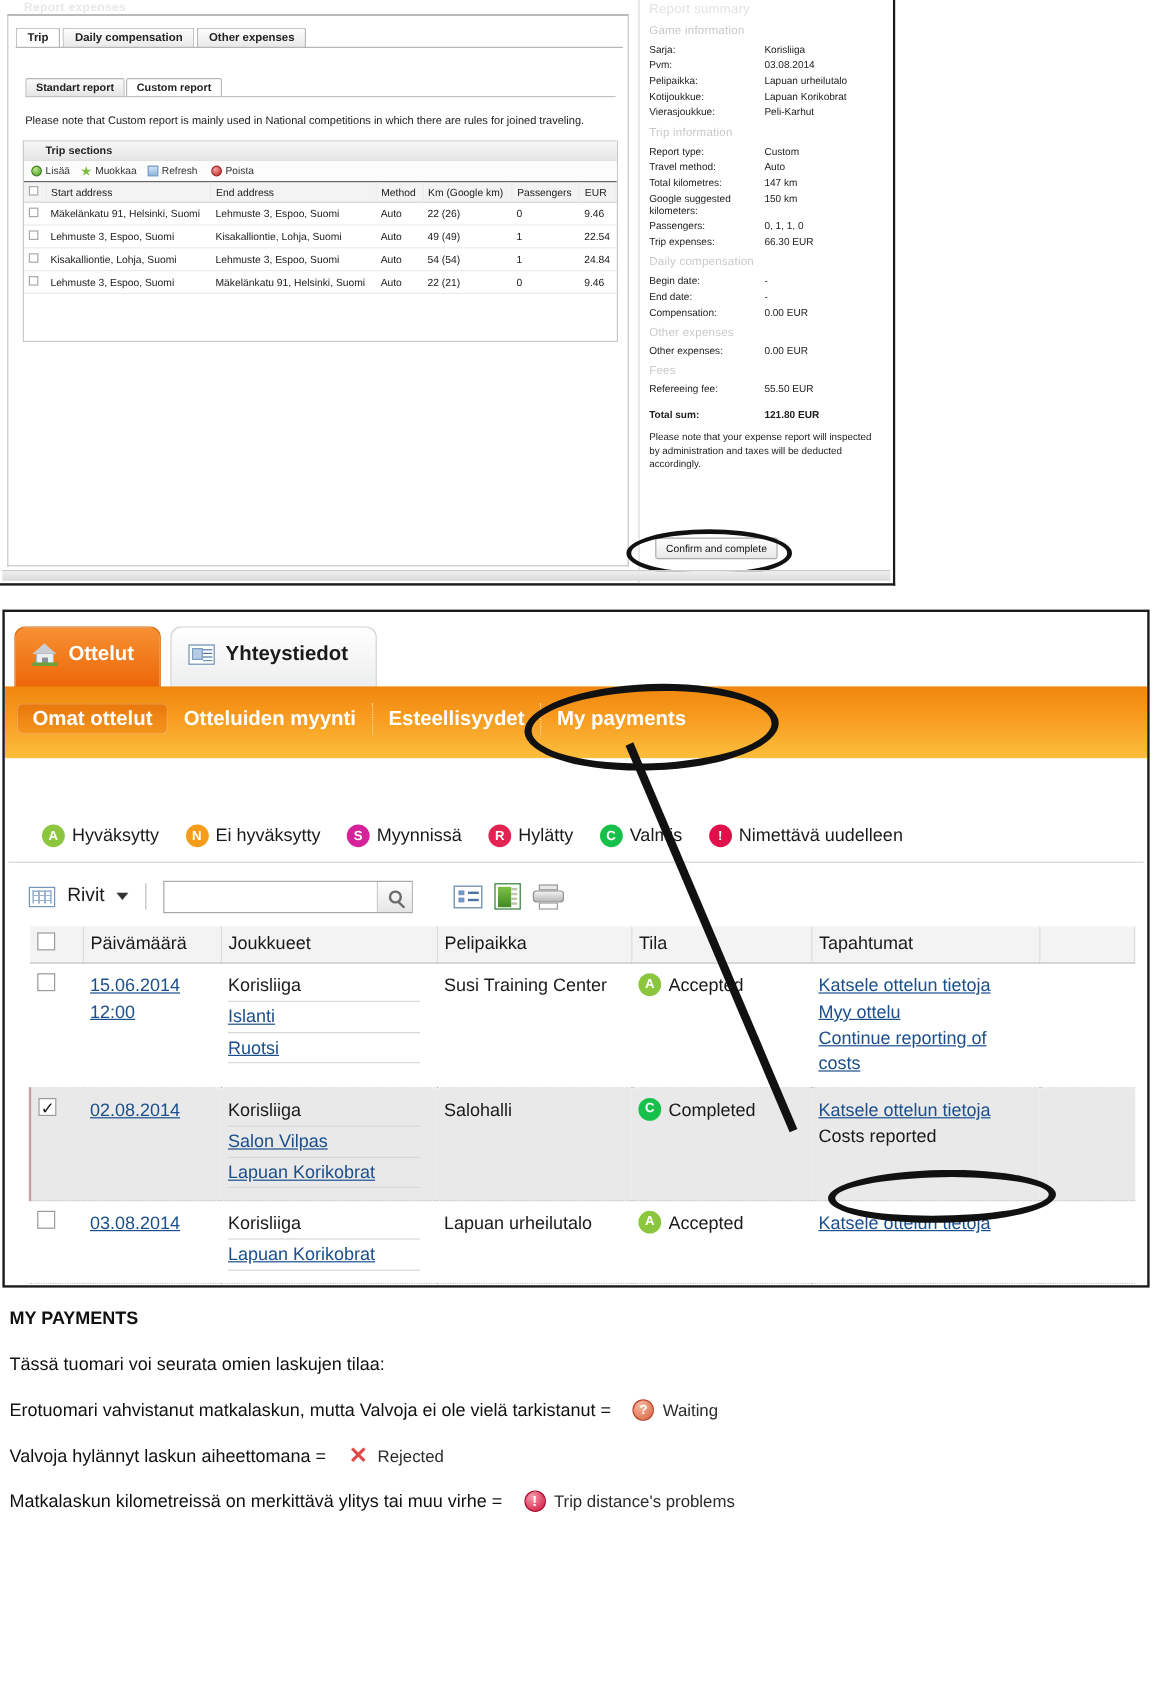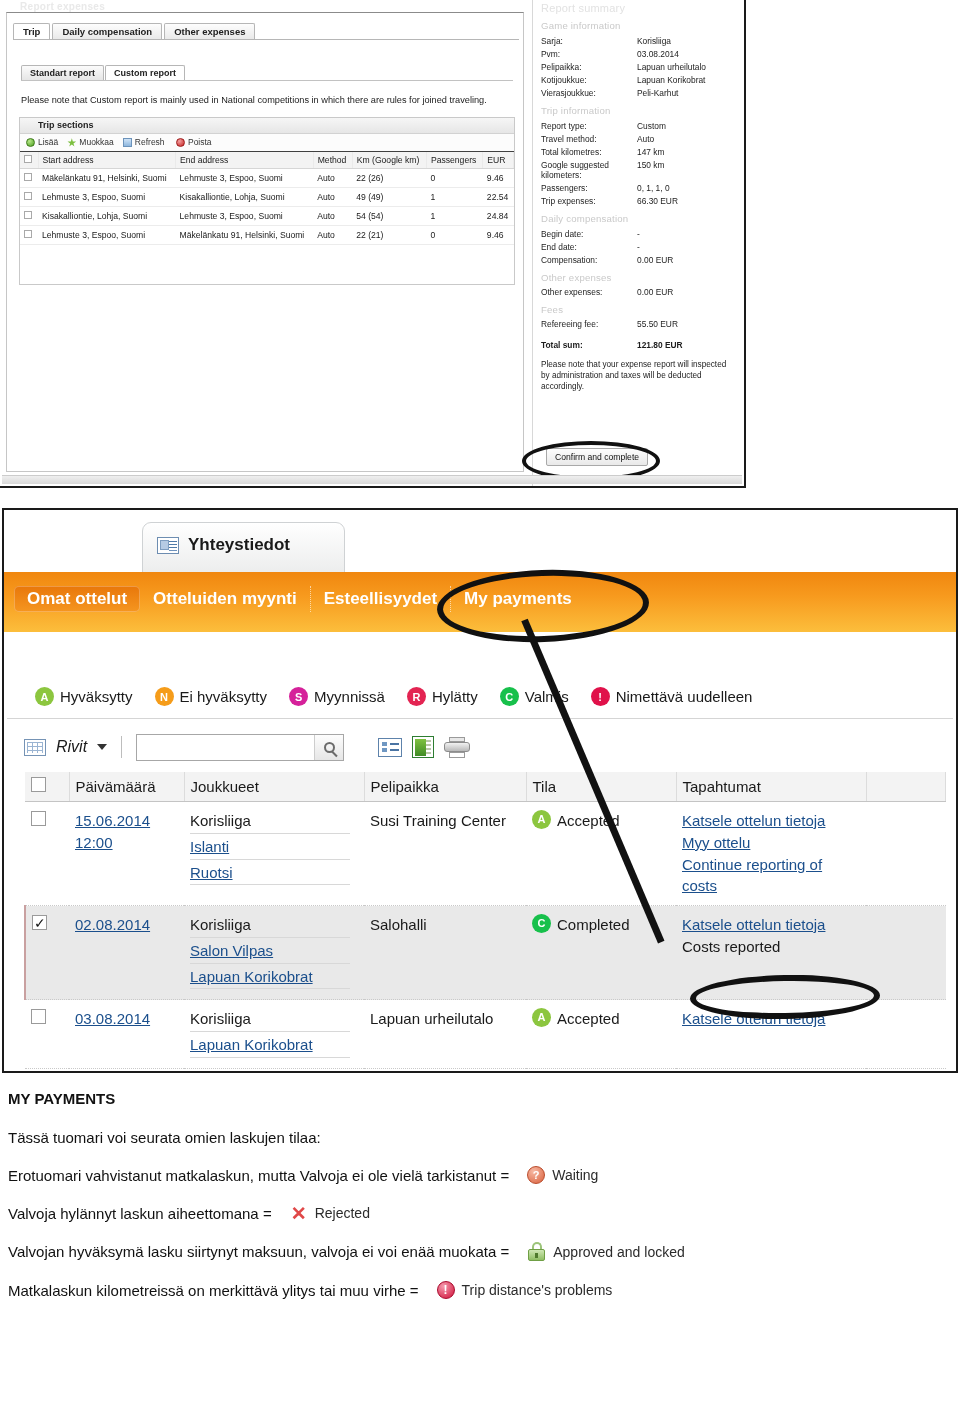--- a/index.html
+++ b/index.html
@@ -124,21 +124,21 @@
     position: absolute; top: 12px; height: 52px; border-radius: 9px 9px 0 0;
     display: flex; align-items: center; gap: 9px; padding: 0 16px 6px 14px;
   }
   .maintab.t1 {
     left: 8px; width: 122px;
     background: linear-gradient(#f79133,#ec6608);
     border: 1px solid #dd6a10;
   }
   .maintab.t1 .lbl { color: #fff; font-size: 17px; font-weight: bold; }
   .maintab.t2 {
-    left: 138px; width: 203px;
+    left: 138px; width: 172px;
     background: linear-gradient(#ffffff,#eceded);
     border: 1px solid #cfd2d4;
   }
   .maintab.t2 .lbl { color: #1a1a1a; font-size: 17px; font-weight: bold; }
   .home-ic { width: 21px; height: 19px; position: relative; flex: 0 0 21px; }
   .home-ic .roof {
     position: absolute; left: 0; top: 0; width: 0; height: 0;
     border-left: 10.5px solid transparent; border-right: 10.5px solid transparent;
     border-bottom: 9px solid #c9cdd2;
   }
@@ -193,21 +193,21 @@
   }
   .grid-ic {
     width: 22px; height: 17px; background: #fff; border: 1px solid #7593b5; position: relative; flex: 0 0 22px;
   }
   .grid-ic::before {
     content: ""; position: absolute; left: 2px; top: 2px; right: 2px; bottom: 2px;
     background:
       repeating-linear-gradient(to bottom, #9ab4d2 0 1px, transparent 1px 4px),
       repeating-linear-gradient(to right, #9ab4d2 0 1px, transparent 1px 5px);
   }
-  .rivit-lbl { font-size: 16px; color: #1a1a1a; font-style: italic; }
+  .rivit-lbl { font-size: 16px; color: #1a1a1a; }
   .caret-d { width: 0; height: 0; border-left: 5px solid transparent; border-right: 5px solid transparent; border-top: 6px solid #333; }
   .tb-sep { width: 1px; height: 22px; background: #bdbdbd; margin: 0 4px; }
   .searchbox {
     width: 208px; height: 27px; border: 1px solid #a7a7a7; background: #fff;
     display: flex; align-items: center; position: relative;
   }
   .searchbox input {
     border: 0; outline: 0; width: 175px; height: 23px; margin-left: 2px;
     font-size: 13px; font-family: "Liberation Sans", sans-serif; background: transparent;
   }
@@ -511,20 +511,29 @@
       <div class="confirm-btn" style="left:546px;">Confirm and complete</div>
       <div class="ellipse-confirm"></div>
       <div class="shot-top-scroll"></div>
     </div>
   </div>
 
   <div class="shot-bot">
 
     <div class="navwrap">
       <div class="tabstrip">
+        <div class="maintab t1">
+          <span class="home-ic">
+              <span class="roof"></span>
+              <span class="body"></span>
+              <span class="door"></span>
+              <span class="grass"></span>
+            </span>
+          <span class="lbl">Ottelut</span>
+        </div>
         <div class="maintab t2">
           <span class="card-ic"></span>
           <span class="lbl">Yhteystiedot</span>
         </div>
       </div>
       <div class="subnav">
         <div class="subnav-items">
           <span class="subnav-item sel">Omat ottelut</span>
           <span class="subnav-item">Otteluiden myynti</span>
           <span class="subnav-item">Esteellisyydet</span>
@@ -692,31 +701,20 @@
 
 
     <div class="tb-line">
       <span class="txt">Valvoja hylännyt laskun aiheettomana =</span>
       <span class="tb-pill">
         <span class="ic-rej">✕</span>
         <span class="lab">Rejected</span>
       </span>
     </div>
 
-    <div class="tb-line">
-      <span class="txt">Valvojan hyväksymä lasku siirtynyt maksuun, valvoja ei voi enää muokata =</span>
-      <span class="tb-pill">
-        <span class="ic-lock">
-            <span class="shackle"></span>
-            <span class="body"></span>
-            <span class="kh"></span>
-          </span>
-        <span class="lab">Approved and locked</span>
-      </span>
-    </div>
 
     <div class="tb-line">
       <span class="txt">Matkalaskun kilometreissä on merkittävä ylitys tai muu virhe =</span>
       <span class="tb-pill">
         <span class="ic-prob">!</span>
         <span class="lab">Trip distance's problems</span>
       </span>
     </div>
   </div>
 

